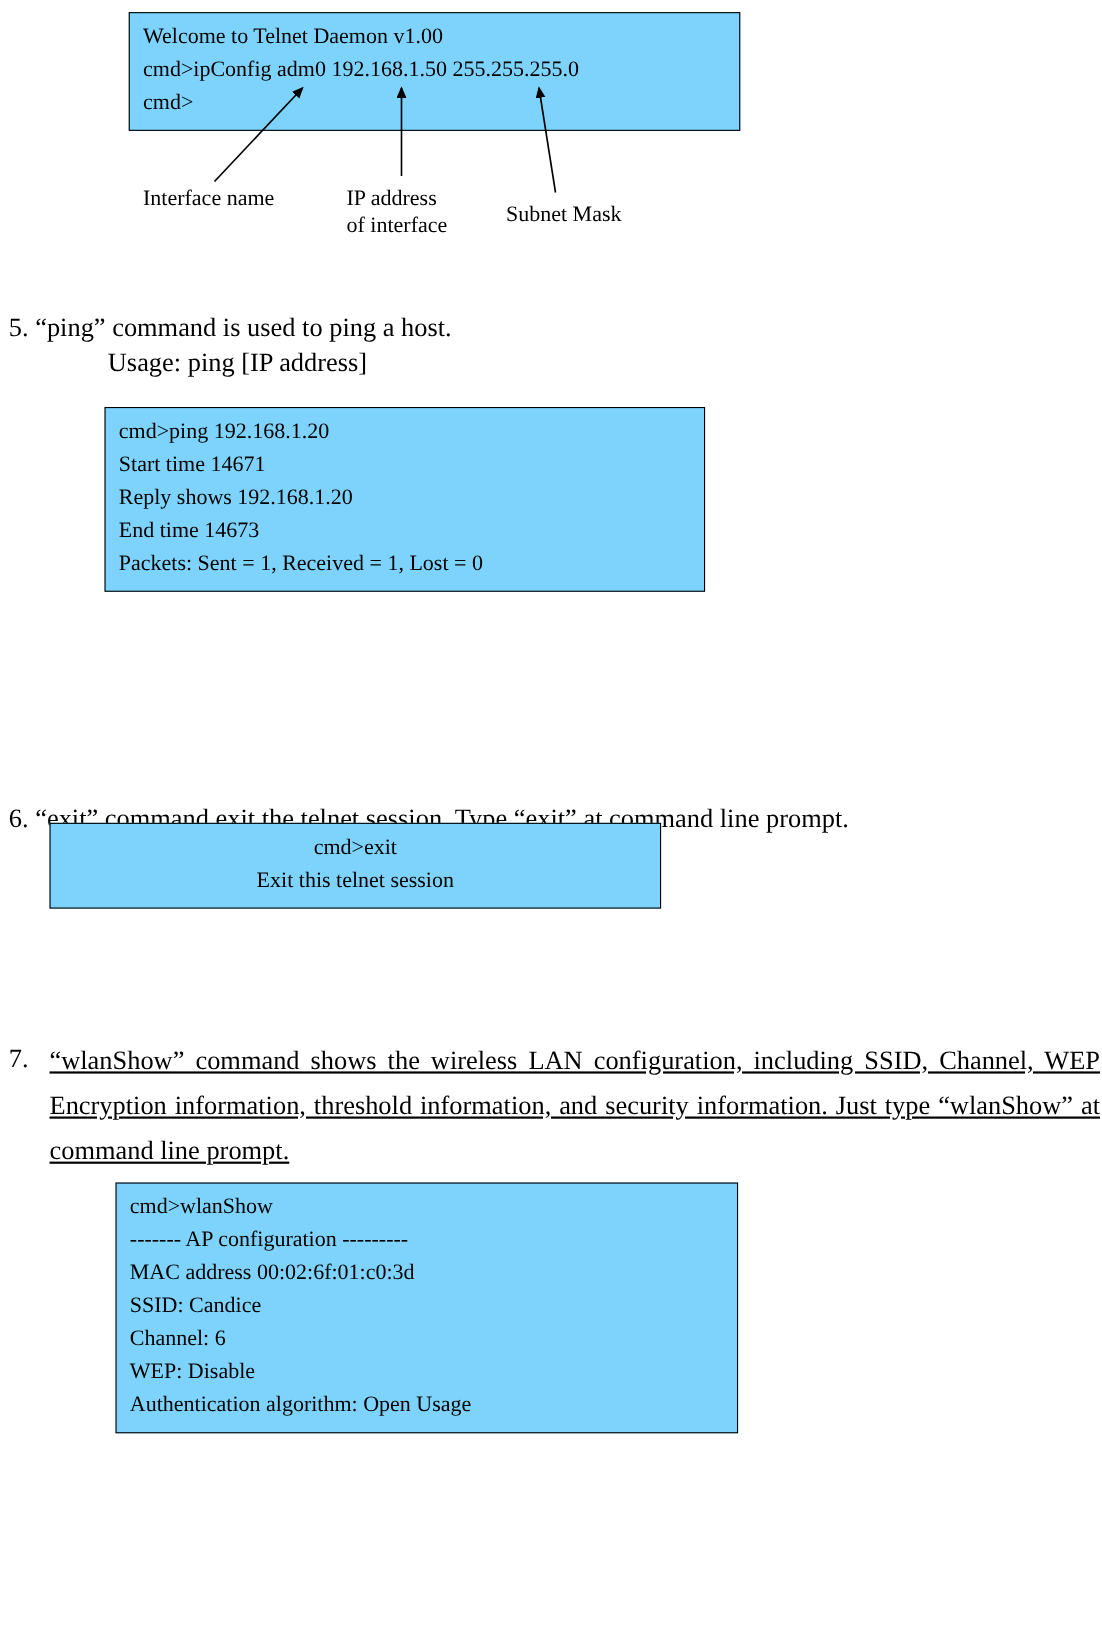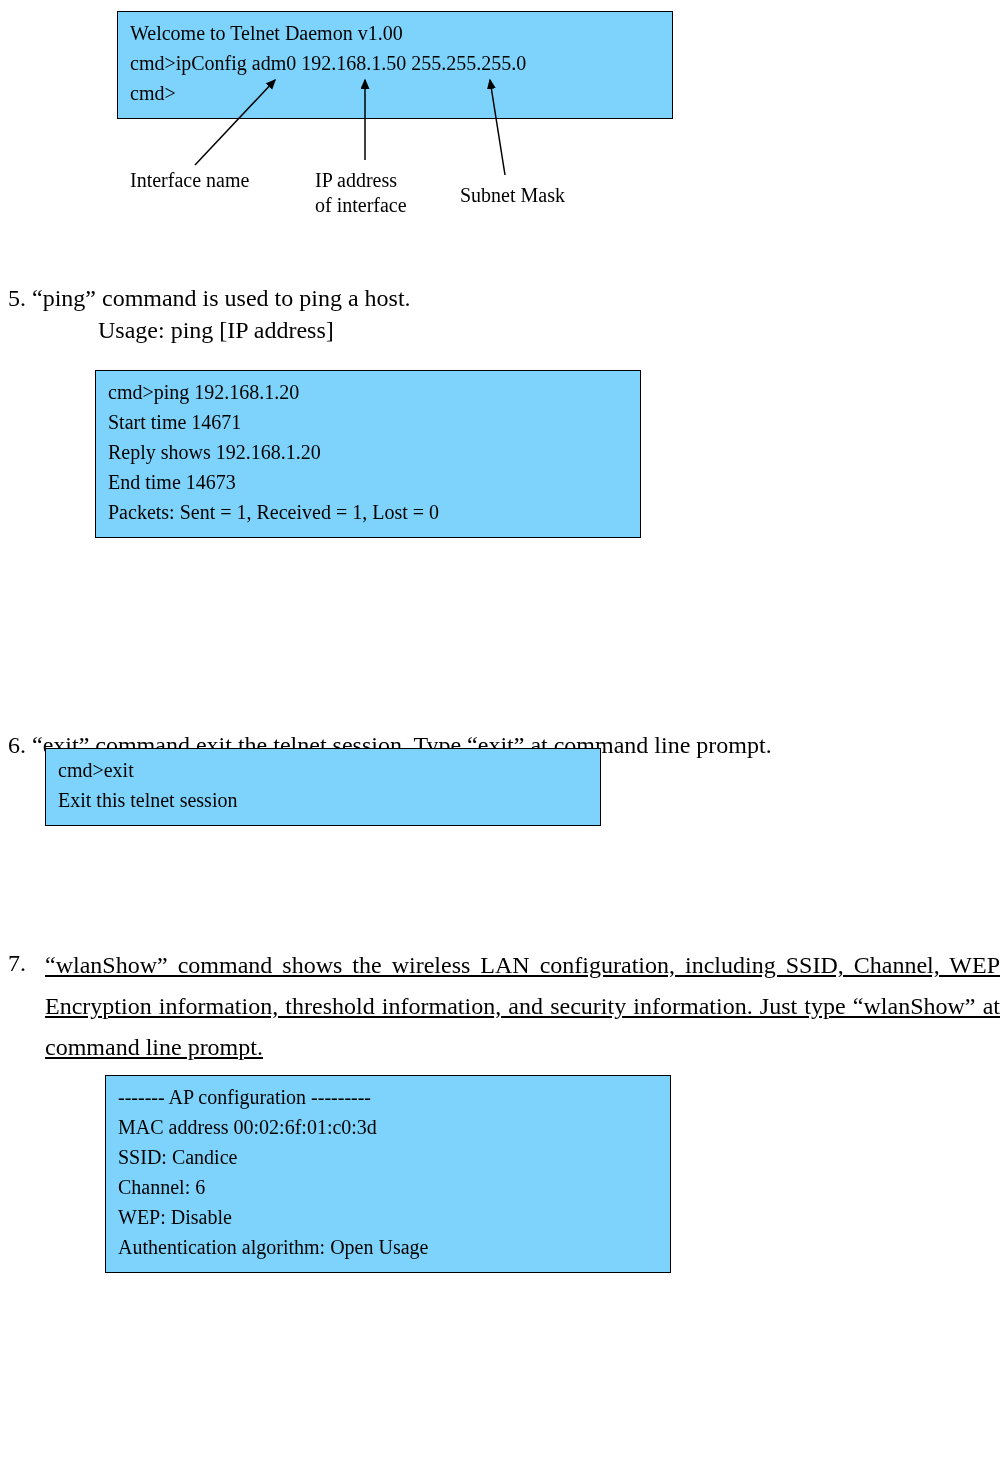--- a/index.html
+++ b/index.html
@@ -83,29 +83,30 @@
   <div class="box" style="left:55px; top:370px; width:520px;margin-left:40px;">
     <div class="box-line">cmd&gt;ping 192.168.1.20</div>
     <div class="box-line">Start time 14671</div>
     <div class="box-line">Reply shows 192.168.1.20</div>
     <div class="box-line">End time 14673</div>
     <div class="box-line">Packets: Sent = 1, Received = 1, Lost = 0</div>
   </div>
 
   <div class="body-text" style="left:8px; top:690px;margin-top:37px;">6. “exit” command exit the telnet session. Type “exit” at command line prompt.</div>
 
-  <div class="box" style="left:45px; top:748px; width:530px;">
+  <div class="box" style="left:45px; top:748px; width:530px;text-align:center;">
     <div class="box-line">cmd&gt;exit</div>
     <div class="box-line">Exit this telnet session</div>
   </div>
 
   <div class="body-text" style="left:8px; top:945px;">7.</div>
   <div class="body-text justified" style="left:45px; top:945px; width:955px; line-height:1.7;text-decoration:underline;">“wlanShow” command shows the wireless LAN configuration, including SSID, Channel, WEP Encryption information, threshold information, and security information. Just type “wlanShow” at command line prompt.</div>
 
   <div class="box" style="left:105px; top:1075px; width:540px;">
+    <div class="box-line">cmd&gt;wlanShow</div>
     <div class="box-line">------- AP configuration ---------</div>
     <div class="box-line">MAC address 00:02:6f:01:c0:3d</div>
     <div class="box-line">SSID: Candice</div>
     <div class="box-line">Channel: 6</div>
     <div class="box-line" data="" todo-bind="box4.line6">WEP: Disable</div>
     <div class="box-line">Authentication algorithm: Open Usage</div>
   </div>
 
 </div>
 

